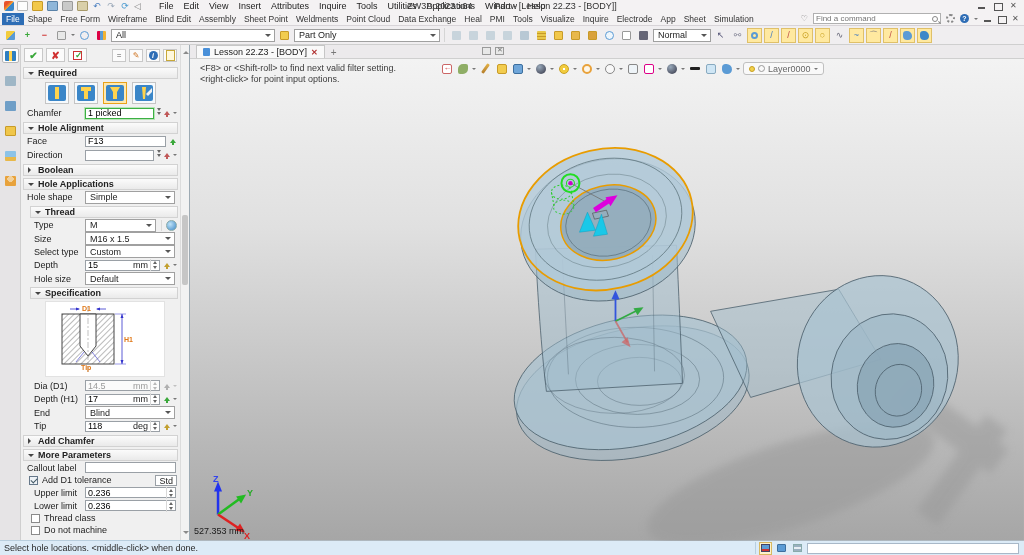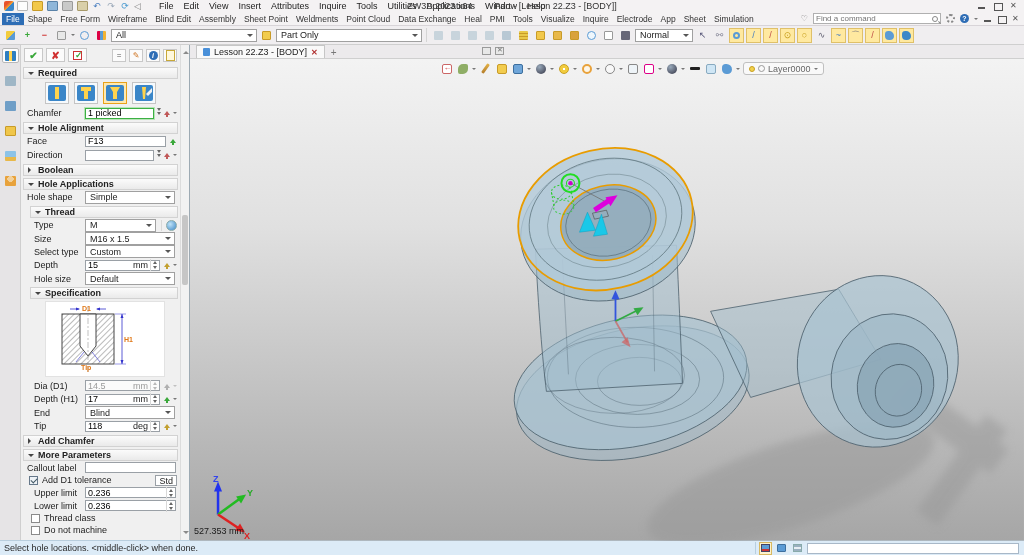--- a/index.html
+++ b/index.html
@@ -248,21 +248,21 @@
   <span class="chip">
       <span class="cg" style="background:#e8e8e8;border:1px solid #999"></span>
     </span>
   <span class="ddm"></span>
   <span class="chip">
       <span class="cg" style="border:1px solid #5b9bd5;border-radius:50%;background:none"></span>
     </span>
   <span class="chip">
       <span class="cg" style="background:linear-gradient(90deg,#d04 33%,#5b9bd5 33% 66%,#f2b233 66%)"></span>
     </span>
-  <div class="combo" style="width:146px">
+  <div class="combo" style="width:164px">
       <span class="val">All</span>
       <i class="dd"></i>
     </div>
   <span class="chip">
       <span class="cg" style="background:#f2cc4e;border:1px solid #c89b28"></span>
     </span>
   <div class="combo" style="width:146px">
       <span class="val">Part Only</span>
       <i class="dd"></i>
     </div>
@@ -754,20 +754,24 @@
             <path d="M28 422 L24 432 L32 432 Z" fill="#2233ee"></path>
           <text x="23" y="423" fill="#3344ee">Z</text>
           <line x1="28" y1="455" x2="50" y2="439" stroke="#22bb22" stroke-width="2.5"></line>
             <path d="M56 435 L46 437 L51 444 Z" fill="#22bb22"></path>
           <text x="57" y="436" fill="#22aa22">Y</text>
           <line x1="28" y1="455" x2="49" y2="469" stroke="#dd2222" stroke-width="2.5"></line>
             <path d="M55 473 L45 471 L50 464 Z" fill="#dd2222"></path>
           <text x="54" y="479" fill="#dd2222">X</text>
         </g>
       </svg>
+      <div class="hints">
+        <div>&lt;F8&gt; or &lt;Shift-roll&gt; to find next valid filter setting.</div>
+        <div>&lt;right-click&gt; for point input options.</div>
+      </div>
       <div class="da">
         <span class="dchip">
             <span class="dc exit"></span>
           </span>
         <span class="dchip">
             <span class="dc bird"></span>
           </span>
           <span class="ddm"></span>
         <span class="dchip">
             <span class="dc pen"></span>

